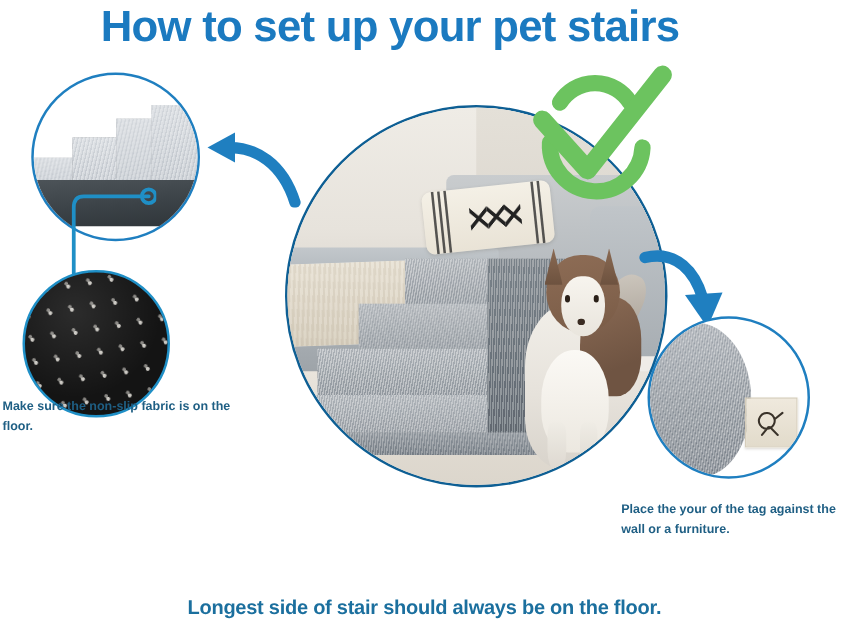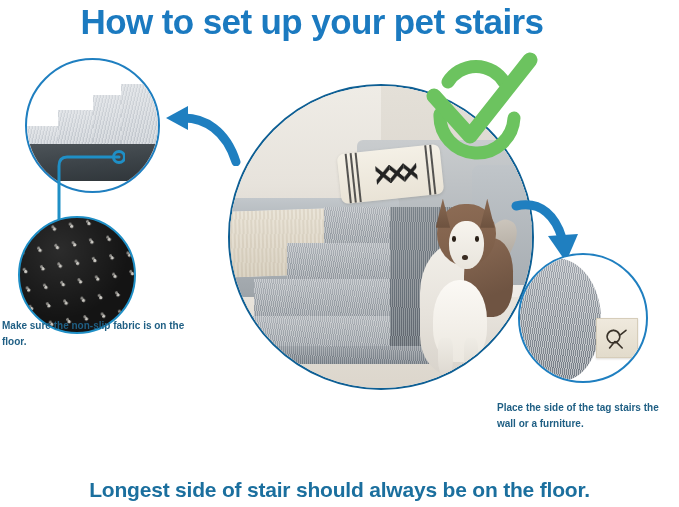--- a/index.html
+++ b/index.html
@@ -21,21 +21,21 @@
     letter-spacing:-0.6px;
     color:#1b7ac0;
     font-family:"Liberation Sans", sans-serif;
     white-space:nowrap;
   }
 
   
   .footer{
     position:absolute;left:0;top:478px;width:679px;
     text-align:center;
-    font-size:21px;
+    font-size:16px;
     font-weight:700;
     letter-spacing:-0.2px;
     color:#1b6f9e;
   }
 
   
   .caption{
     position:absolute;
     font-size:10px;
     font-weight:600;
@@ -318,17 +318,17 @@
 
   <div class="circ" id="circ-tag">
     <div class="fabricside"></div>
     <div class="tag">
       <svg viewBox="0 0 30 30" style="position:absolute;inset:0;width:100%;height:100%;">
         <path d="M12,9 a5,5 0 1 0 .1,0 M17,13 l5,-4 M13,18 l-4,5 M14,18 l5,5" fill="none" stroke="#3a332a" stroke-width="1.3" stroke-linecap="round"></path>
       </svg>
     </div>
   </div>
 
-  <div class="caption caption-right">Place the side of the tag stairs the wall or a furniture.</div>
+  <div class="caption caption-right">Place the your of the tag against the wall or a furniture.</div>
 
   <div class="footer">Longest side of stair should always be on the floor.</div>
 
 </div>
 
 </body></html>

